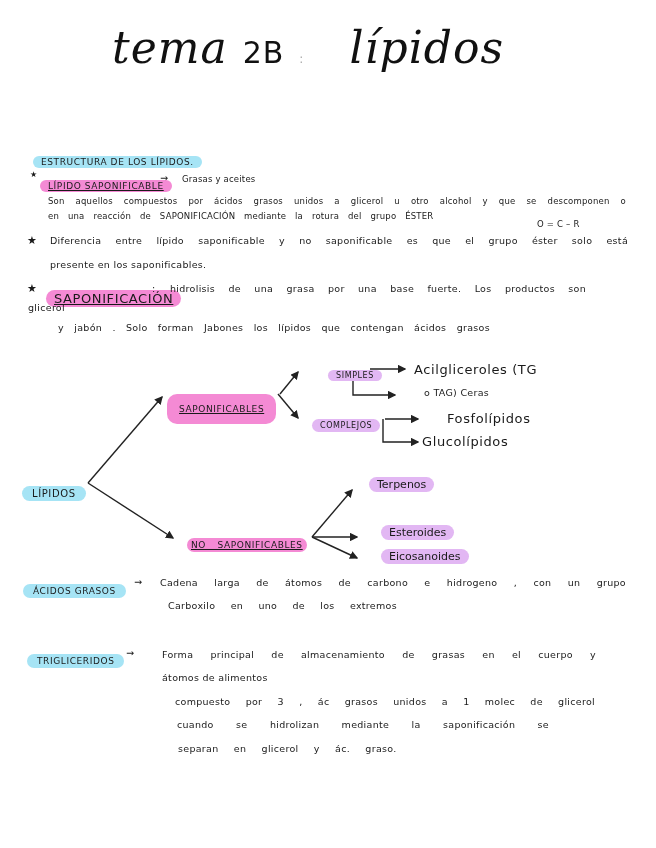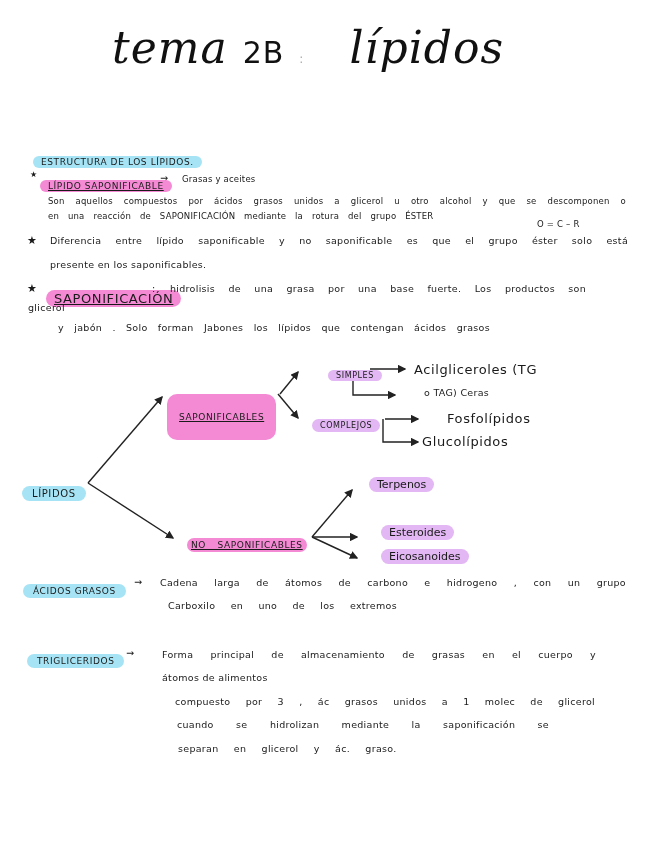--- a/index.html
+++ b/index.html
@@ -90,21 +90,21 @@
 
     <line x1="312" y1="537" x2="352" y2="490" marker-end="url(#ah)"></line>
 
     <line x1="312" y1="537" x2="357" y2="537" marker-end="url(#ah)"></line>
 
     <line x1="312" y1="537" x2="357" y2="558" marker-end="url(#ah)"></line>
   </g>
 </svg>
 
 <div class="abs hl hl-blue" style="left:22px; top:476px; font-size:10px; padding:2px 10px;">LÍPIDOS</div>
-<div class="abs hl hl-pink" style="left:167px; top:384px; padding:18px 12px;">SAPONIFICABLES</div>
+<div class="abs hl hl-pink" style="left:167px; top:384px; padding:10px 12px;">SAPONIFICABLES</div>
 <div class="abs hl hl-purple" style="left:328px; top:360px; font-size:8px;">SIMPLES</div>
 <div class="abs hl hl-purple" style="left:312px; top:409px; font-size:8px; padding:2px 8px;">COMPLEJOS</div>
 <div class="abs hand-md" style="left:414px; top:362px;">Acilgliceroles (TG</div>
 <div class="abs hand" style="left:424px; top:387px;">o TAG) Ceras</div>
 <div class="abs hand-md" style="left:447px; top:411px;">Fosfolípidos</div>
 <div class="abs hand-md" style="left:422px; top:434px;">Glucolípidos</div>
 
 <div class="abs hl hl-pink" style="left:187px; top:528px; padding:2px 4px; word-spacing:8px;">NO SAPONIFICABLES</div>
 <div class="abs hl-purple-case" style="left:369px; top:477px;">Terpenos</div>
 <div class="abs hl-purple-case" style="left:381px; top:525px;">Esteroides</div>

